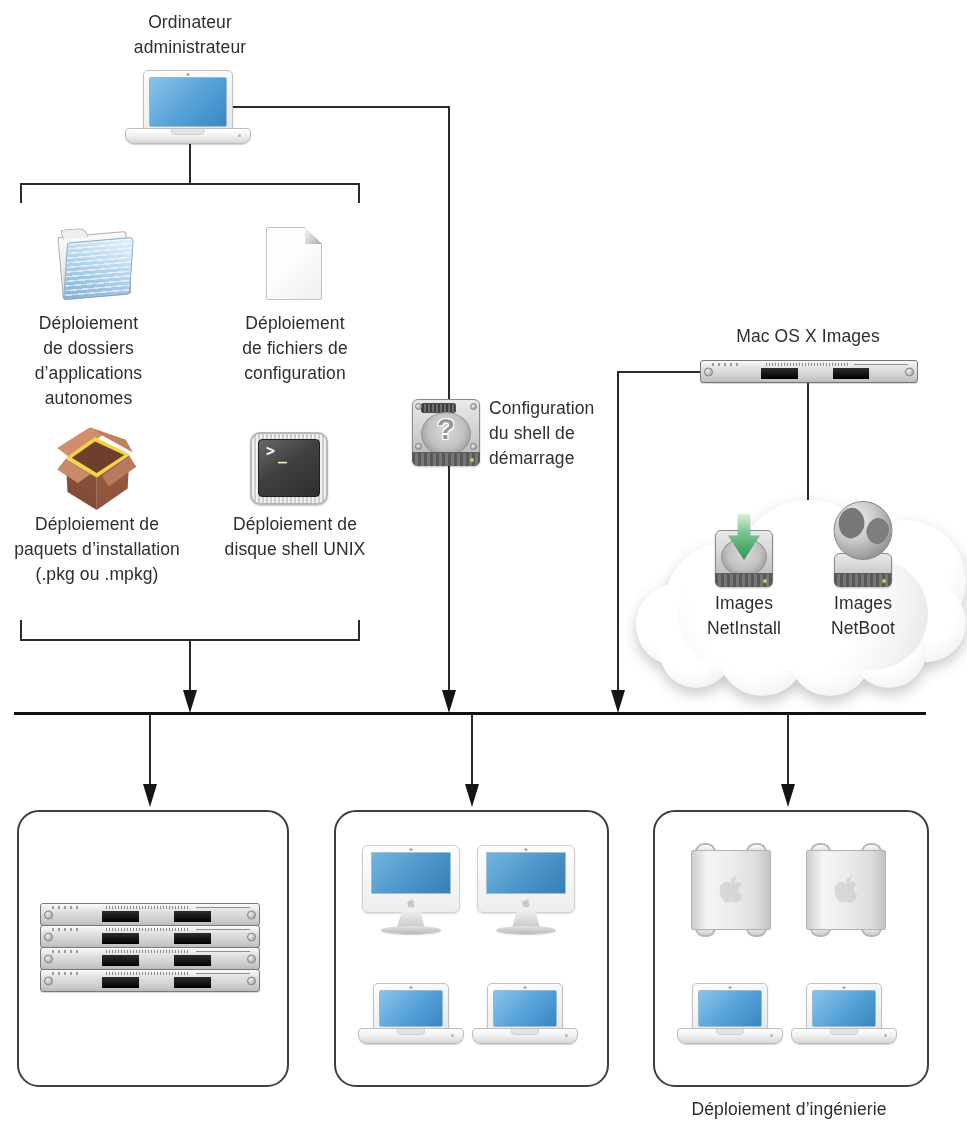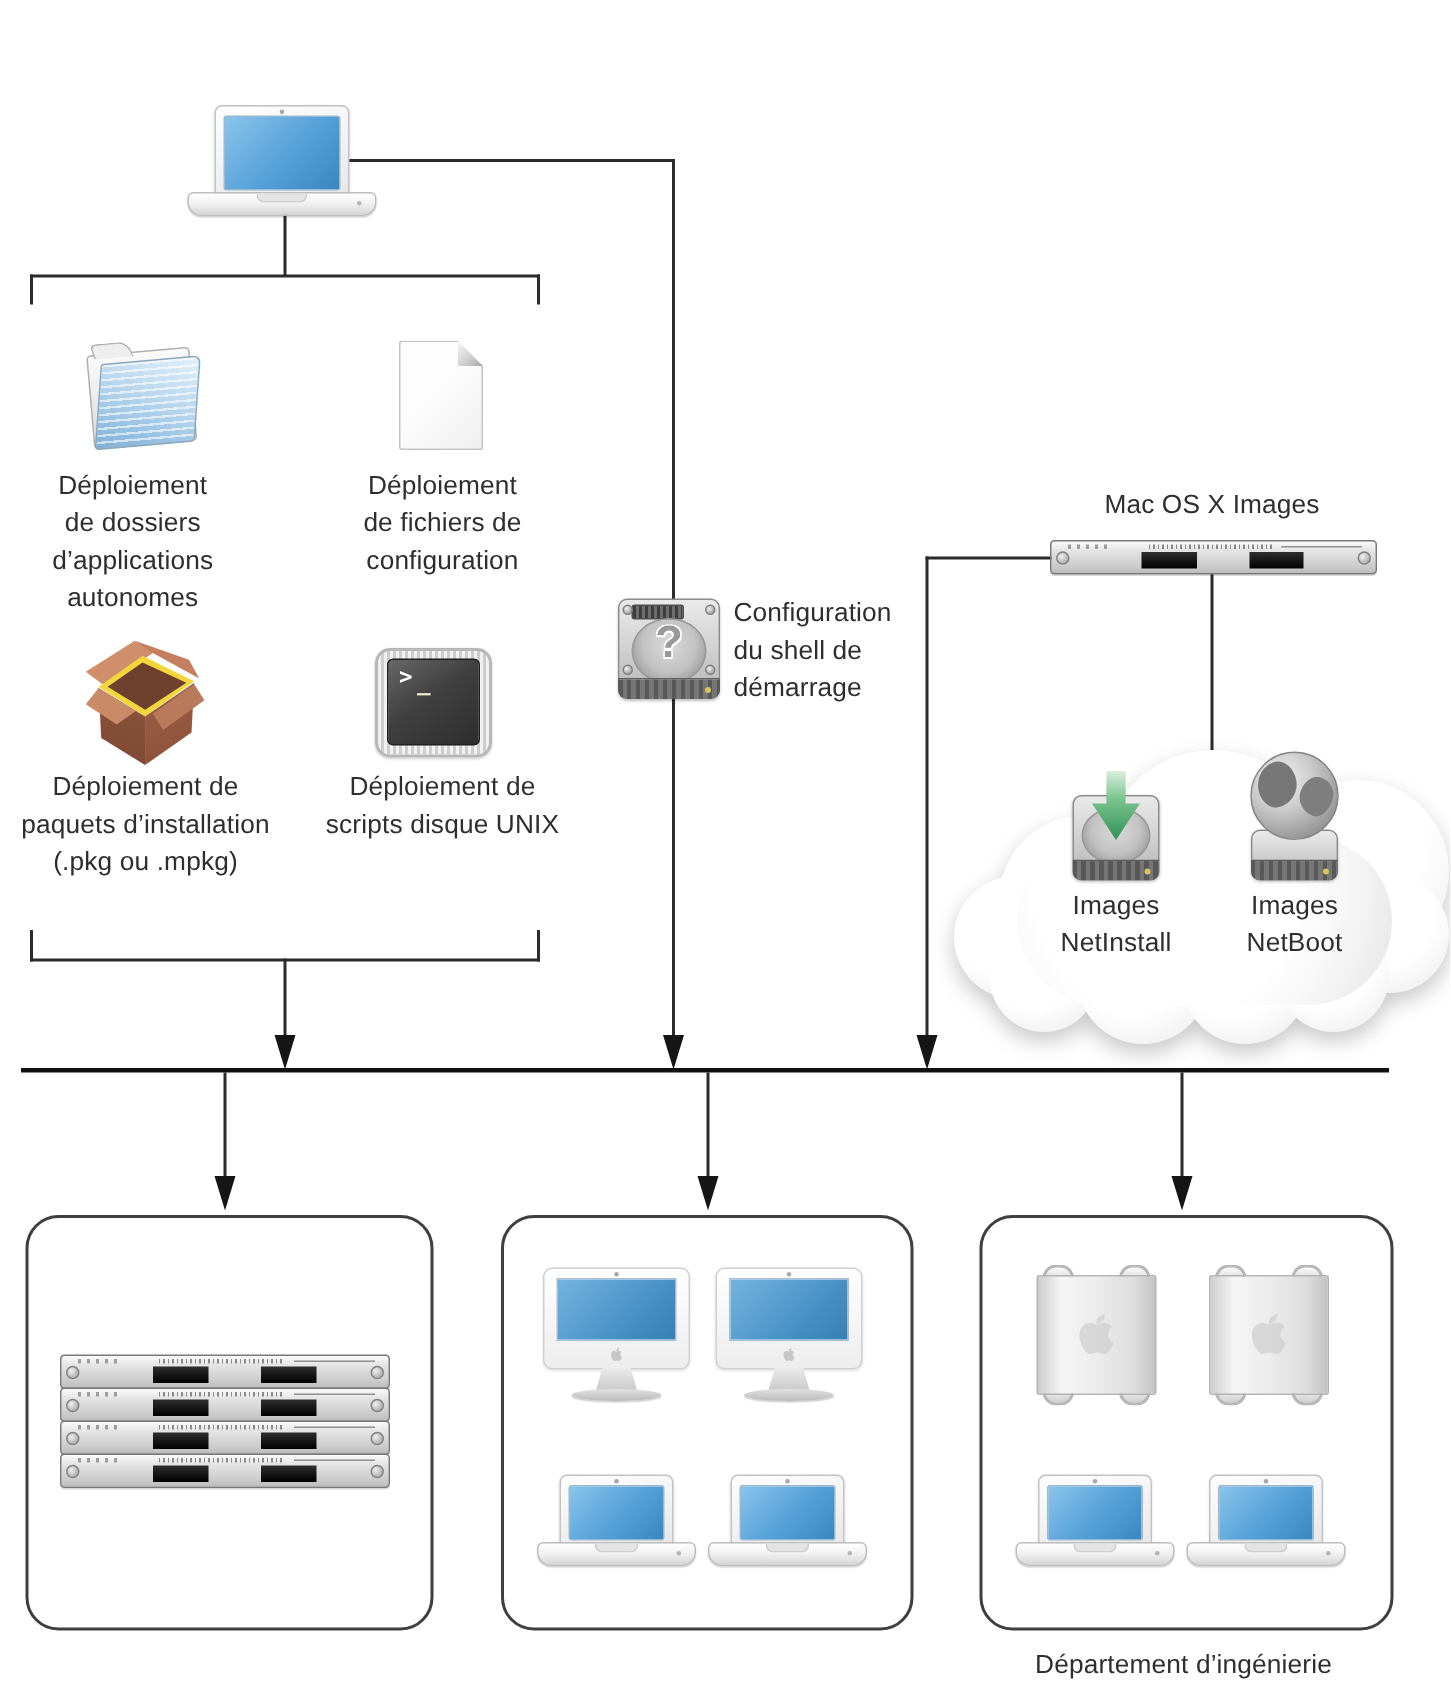--- a/index.html
+++ b/index.html
@@ -118,20 +118,24 @@
 
   <div class="bus" style="left:14px;top:712px;width:912px;height:3px;"></div>
 
   <div class="line" style="left:149px;top:715px;width:2px;height:71px;"></div>
   <div class="ah" style="left:143px;top:784px;"></div>
   <div class="line" style="left:471px;top:715px;width:2px;height:71px;"></div>
   <div class="ah" style="left:465px;top:784px;"></div>
   <div class="line" style="left:787px;top:715px;width:2px;height:71px;"></div>
   <div class="ah" style="left:781px;top:784px;"></div>
 
+  <div class="lbl" style="left:90px;top:10px;width:200px;">
+    <span>Ordinateur</span>
+    <span>administrateur</span>
+  </div>
   <div class="laptop" style="left:125px;top:70px;width:126px;height:74px;">
     <div class="lt-screen">
         <div class="lt-cam"></div>
         <div class="lt-glass"></div>
       </div>
     <div class="lt-base">
         <div class="lt-notch"></div>
         <div class="lt-dot"></div>
       </div>
   </div>
@@ -174,21 +178,21 @@
     <span>de fichiers de</span>
     <span>configuration</span>
   </div>
   <div class="lbl" style="left:2px;top:512px;width:190px;">
     <span>Déploiement de</span>
     <span>paquets d’installation</span>
     <span>(.pkg ou .mpkg)</span>
   </div>
   <div class="lbl" style="left:208px;top:512px;width:174px;">
     <span>Déploiement de</span>
-    <span>scripts disque UNIX</span>
+    <span>disque shell UNIX</span>
   </div>
 
   <div class="hdd" style="left:412px;top:399px;width:68px;height:67px;">
     <div class="hdd-body"></div>
     <div class="hdd-slot"></div>
     <div class="hdd-platter" style="top:13px;width:48px;height:42px;"></div>
     <div class="hdd-q" style="top:13px;font-size:30px;">?</div>
     <div class="hdd-strip"></div>
     <div class="hdd-led"></div>
     <div class="hdd-screw" style="left:3px;top:4px;"></div>
@@ -372,16 +376,16 @@
         <div class="lt-cam"></div>
         <div class="lt-glass"></div>
       </div>
     <div class="lt-base">
         <div class="lt-notch"></div>
         <div class="lt-dot"></div>
       </div>
   </div>
 
   <div class="lbl" style="left:653px;top:1097px;width:272px;">
-    <span>Département d’ingénierie</span>
+    <span>Déploiement d’ingénierie</span>
   </div>
 
 </div>
 
 </body></html>

